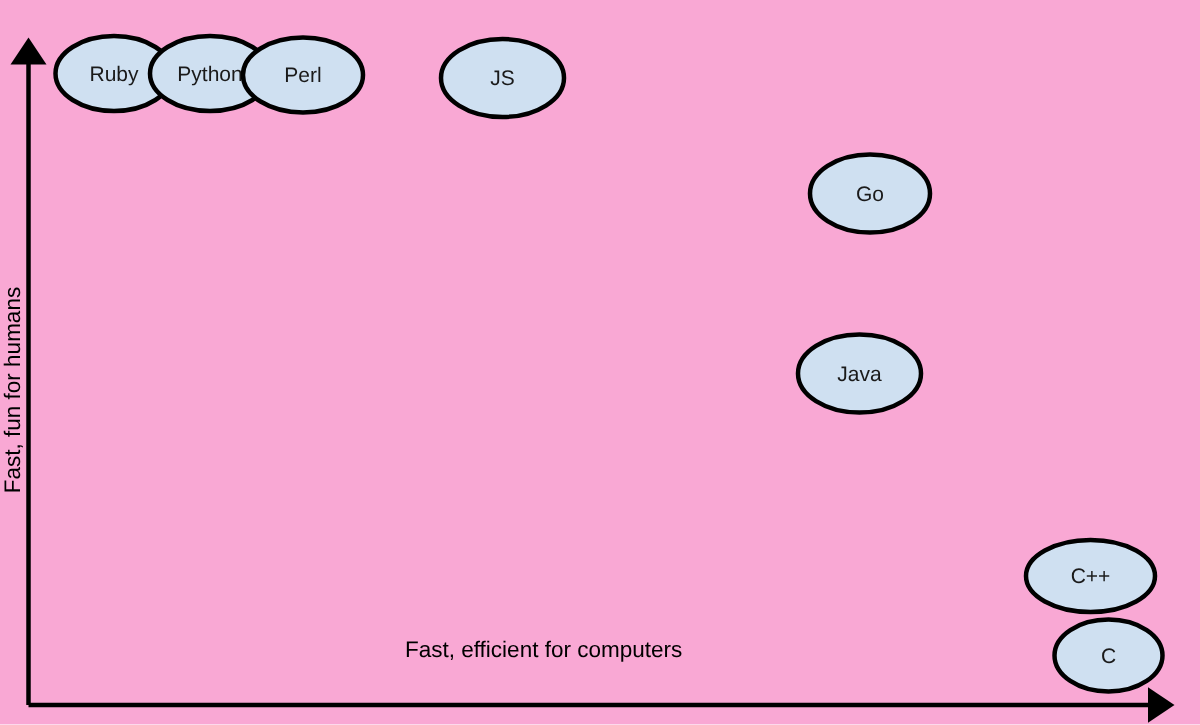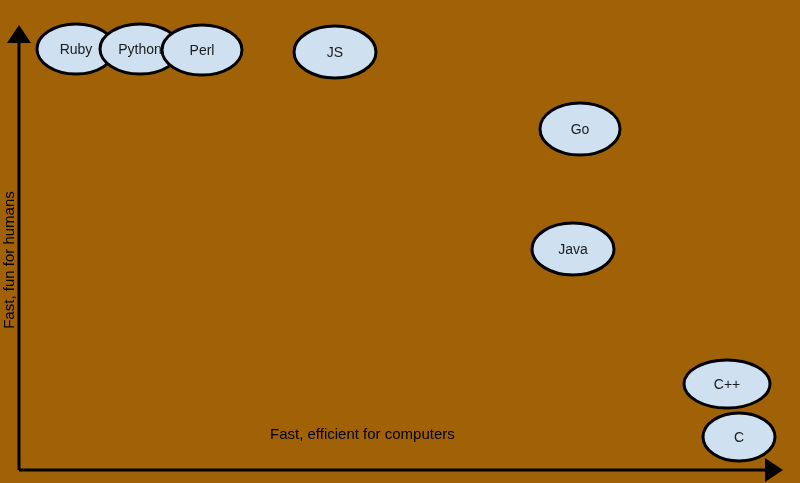--- a/index.html
+++ b/index.html
@@ -7,21 +7,21 @@
     padding: 0;
     background: #ffffff;
   }
   body {
     font-family: "Liberation Sans", sans-serif;
   }
   #canvas {
     position: relative;
     width: 800px;
     height: 483px;
-    background: #a16207;
+    background: #f9a8d4;
     overflow: hidden;
   }
   #plot-svg {
     position: absolute;
     left: 0;
     top: 0;
     width: 800px;
     height: 483px;
   }
   .axis-line {

